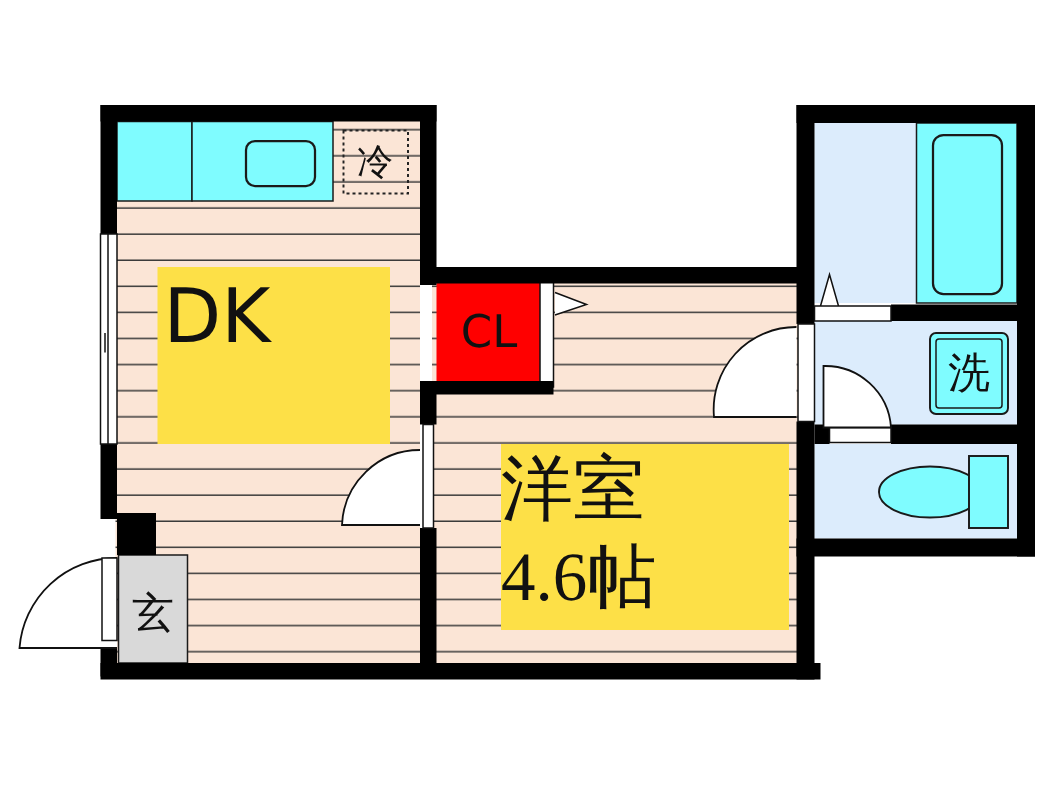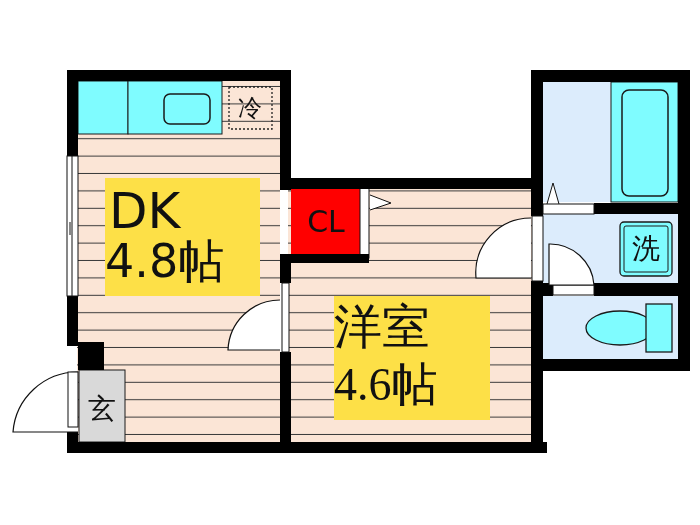--- a/index.html
+++ b/index.html
@@ -3,21 +3,21 @@
   <meta charset="utf-8">
   <style>
     html, body { margin: 0; padding: 0; background: #ffffff; }
     body { width: 700px; height: 525px; position: relative; overflow: hidden; font-family: "Liberation Sans", "DejaVu Sans", sans-serif; }
     svg { position: absolute; left: 0; top: 0; }
     .lbl { position: absolute; color: #111; line-height: 1; white-space: nowrap; font-family: "DejaVu Sans", "Liberation Sans", sans-serif; }
     .lbl-bg { background: #fde047; }
     .room-dk { left: 105px; top: 178px; width: 155px; height: 118px; }
     .room-dk .t1 { position: absolute; left: 4px; top: 8px; font-size: 50px; }
     .room-dk .t2 { position: absolute; left: 0px; top: 60px; font-size: 46px; }
-    .room-yo { left: 334px; top: 296px; width: 156px; height: 124px; }
+    .room-yo { left: 334px; top: 296px; width: 156px; height: 124px; padding-left: 36px; }
     .room-yo .t1 { position: absolute; left: 0px; top: 6px; font-size: 48px; }
     .room-yo .t2 { position: absolute; left: 0px; top: 66px; font-size: 46px; font-family: Liberation Serif, serif; }
     .cl { left: 292px; top: 190px; width: 68px; height: 64px; display: flex; align-items: center; justify-content: center; font-size: 30px; }
     .fridge { left: 231px; top: 89px; width: 38px; height: 38px; display: flex; align-items: center; justify-content: center; font-size: 24px; }
     .wash { left: 622px; top: 224px; width: 48px; height: 50px; display: flex; align-items: center; justify-content: center; font-size: 28px; }
     .genkan { left: 80px; top: 376px; width: 44px; height: 66px; display: flex; align-items: center; justify-content: center; font-size: 28px; }
   </style>
 </head>
 <body>
 
@@ -103,21 +103,20 @@
 
   <path d="M78 372 A65 65 0 0 0 13 432 L78 432" fill="#fff" stroke="#111" stroke-width="1.2"></path>
   <rect x="68" y="372" width="10" height="55" fill="#fff" stroke="#111" stroke-width="1"></rect>
   <path d="M280 300 A52 52 0 0 0 228 350 L280 350" fill="#fff" stroke="#111" stroke-width="1.2"></path>
   <path d="M531 218 A55 55 0 0 0 476 278 L531 278" fill="#fff" stroke="#111" stroke-width="1.2"></path>
   <path d="M549 244 A44 44 0 0 1 594 285 L549 285 Z" fill="#fff" stroke="#111" stroke-width="1.2"></path>
 </svg>
 
 <div class="lbl lbl-bg room-dk">
   <span class="t1">DK</span>
-  <span class="t2">4.8帖</span>
 </div>
 
 <div class="lbl lbl-bg room-yo">
   <span class="t1">洋室</span>
   <span class="t2">4.6帖</span>
 </div>
 
 <div class="lbl cl">CL</div>
 <div class="lbl fridge">冷</div>
 <div class="lbl wash">洗</div>

